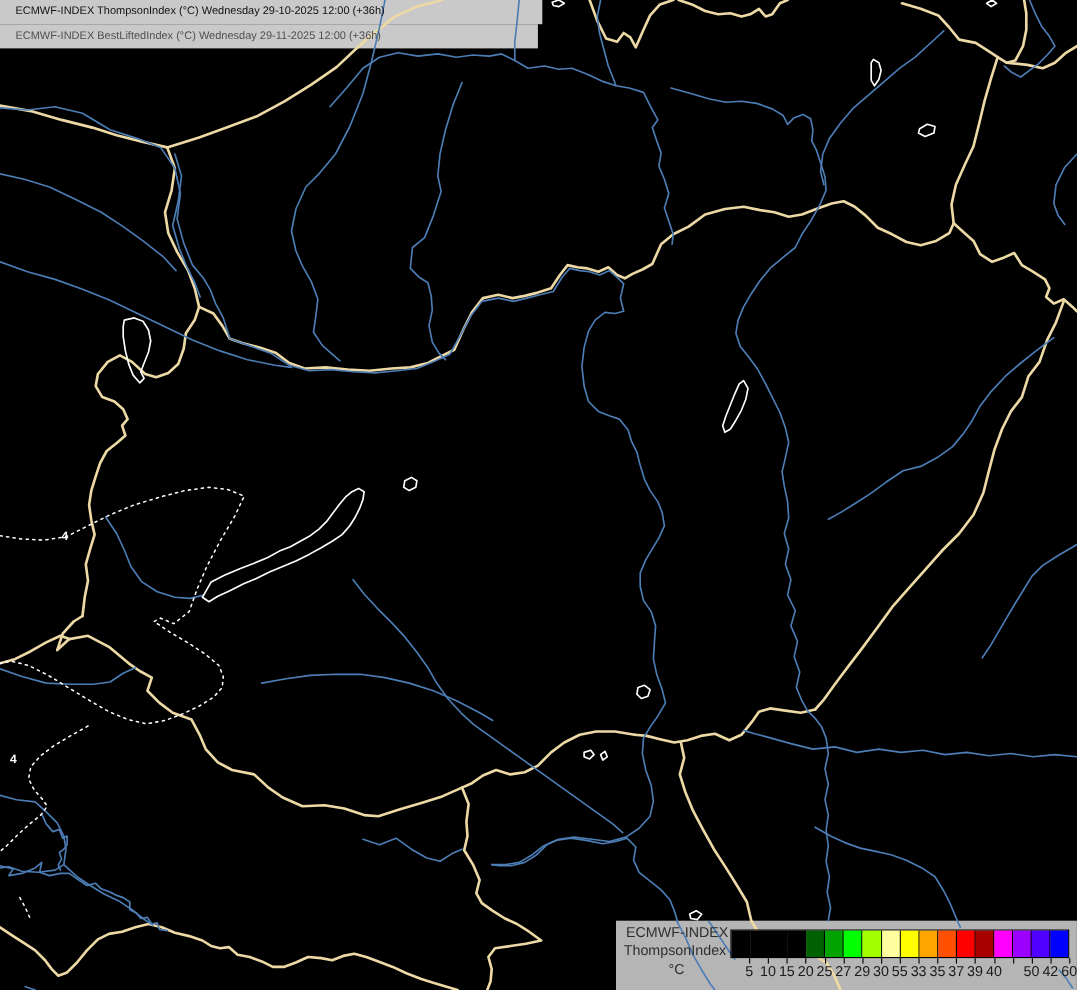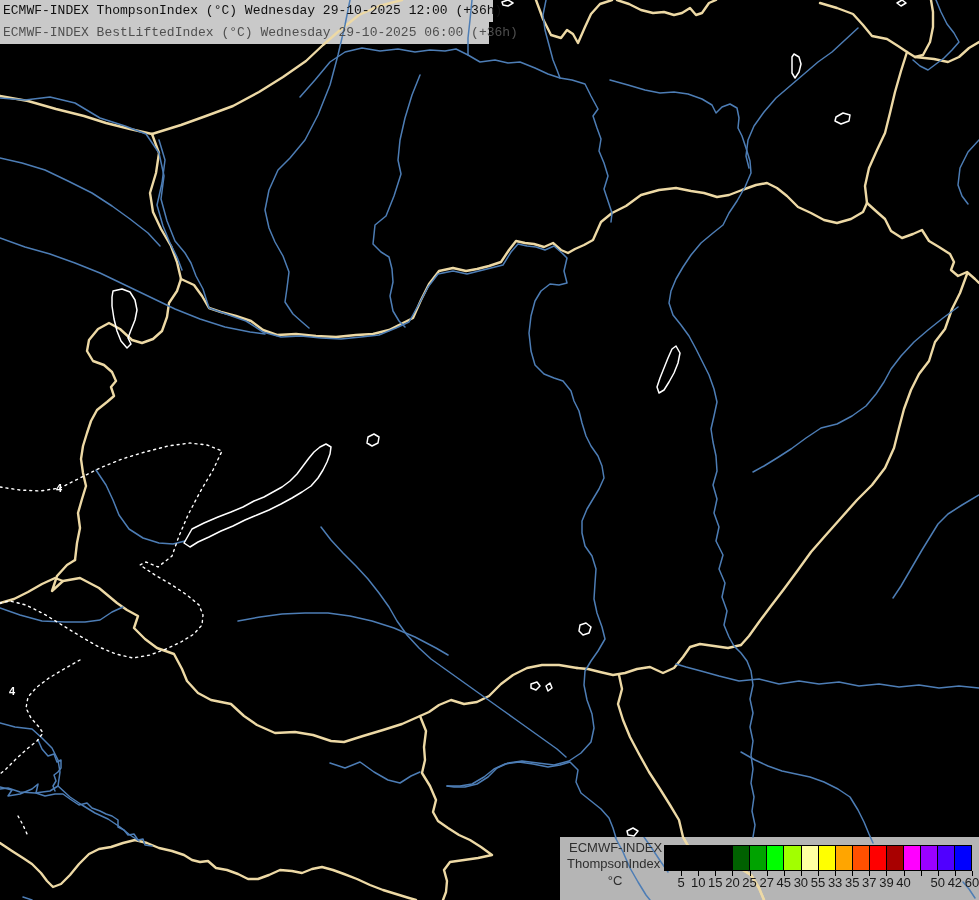--- a/index.html
+++ b/index.html
@@ -7,21 +7,21 @@
        font-family:"Liberation Sans", sans-serif;}
   
   .panel{position:absolute;background:var(--titlebar-bg,#c9c9c9);z-index:1;}
   #titlebar1-bg{left:0;top:0;width:493px;height:22px;}
   #titlebar2-bg{left:0;top:22px;width:489px;height:22px;}
   #legend-bg{left:560px;top:837px;width:419px;height:63px;background:var(--legend-bg,#b5b5b5);}
   
   #map-svg{position:absolute;left:0;top:0;z-index:2;}
   
   .title-text{position:absolute;z-index:3;height:22px;line-height:22px;
-              font-size:13px;white-space:pre;padding-left:3px;letter-spacing:0;font-family:Liberation Mono, monospace;}
+              font-size:10px;white-space:pre;padding-left:14px;letter-spacing:0;}
   #title-line1{left:0;top:0;color:var(--title1-text,#101010);}
   #title-line2{left:0;top:22px;color:var(--title2-text,#4f4f4f);}
   .contour-label{position:absolute;z-index:3;color:#fff;font-size:11px;font-weight:bold;}
   
   #legend{position:absolute;left:560px;top:837px;width:339px;height:63px;z-index:3;}
   #legend-overlay-svg{position:absolute;left:0;top:0;z-index:1;}
   .legend-label{position:absolute;color:#2e2e2e;font-size:13px;white-space:nowrap;z-index:2;}
   #legend-product{left:9px;top:3px;}
   #legend-parameter{left:7px;top:19px;}
   #legend-unit{left:20px;top:36px;width:70px;text-align:center;}
@@ -110,21 +110,21 @@
     <path d="M676,346 L680,353 L678,363 L674,373 L669,382 L664,390 L659,393 L657,387 L660,378 L664,368 L668,358 L672,349 Z"></path>
     <path d="M794,54 L799,57 L801,64 L799,72 L795,78 L792,73 L792,64 L792,57 Z"></path>
     <path d="M836,117 L843,113 L850,115 L849,121 L841,124 L835,121 Z"></path>
     <path d="M897,3 L902,0 L906,3 L901,6 Z"></path>
     <path d="M502,2 L508,0 L513,3 L508,6 L503,5 Z"></path>
     <path d="M627,831 L633,828 L638,831 L634,836 L628,835 Z"></path>
   </g>
 </svg>
 
 <div class="title-text" id="title-line1">ECMWF-INDEX ThompsonIndex (°C) Wednesday 29-10-2025 12:00 (+36h)</div>
-<div class="title-text" id="title-line2">ECMWF-INDEX BestLiftedIndex (°C) Wednesday 29-10-2025 06:00 (+36h)</div>
+<div class="title-text" id="title-line2">ECMWF-INDEX BestLiftedIndex (°C) Wednesday 29-11-2025 12:00 (+36h)</div>
 
 <span class="contour-label" id="contour-label-0" style="left: 56px; top: 482px;">4</span>
 <span class="contour-label" id="contour-label-1" style="left: 9px; top: 685px;">4</span>
 
 <div id="legend">
   <svg id="legend-overlay-svg" width="419" height="63" viewBox="0 0 419 63">
     <g fill="none" stroke-linejoin="round" stroke-linecap="round">
       <path stroke="#4d7db5" stroke-width="1.5" d="M55,0 L63,15 L70,31 L78,45 L86,58 L90,63"></path>
       <path stroke="#4d7db5" stroke-width="1.5" d="M84,0 L93,13 L101,25 L108,35"></path>
       <path stroke="#4d7db5" stroke-width="1.5" d="M403,45 L409,52 L415,61"></path>
@@ -161,21 +161,21 @@
       <span class="colorbar-ticklabel" style="left: 138.222px;">10</span>
       <div class="colorbar-tick" style="left: 155.333px;"></div>
       <span class="colorbar-ticklabel" style="left: 155.333px; text-align: center;">15</span>
       <div class="colorbar-tick" style="left: 172.444px;"></div>
       <span class="colorbar-ticklabel" style="left: 172.444px;">20</span>
       <div class="colorbar-tick" style="left: 189.556px;"></div>
       <span class="colorbar-ticklabel" style="left: 189.556px;">25</span>
       <div class="colorbar-tick" style="left: 206.667px;"></div>
       <span class="colorbar-ticklabel" style="left: 206.667px;">27</span>
       <div class="colorbar-tick" style="left: 223.778px;"></div>
-      <span class="colorbar-ticklabel" style="left: 223.778px;">45</span>
+      <span class="colorbar-ticklabel" style="left: 223.778px;">29</span>
       <div class="colorbar-tick" style="left: 240.889px;"></div>
       <span class="colorbar-ticklabel" style="left: 240.889px;">30</span>
       <div class="colorbar-tick" style="left: 258px;"></div>
       <span class="colorbar-ticklabel" style="left: 258px;">55</span>
       <div class="colorbar-tick" style="left: 275.111px;"></div>
       <span class="colorbar-ticklabel" style="left: 275.111px;">33</span>
       <div class="colorbar-tick" style="left: 292.222px;"></div>
       <span class="colorbar-ticklabel" style="left: 292.222px;">35</span>
       <div class="colorbar-tick" style="left: 309.333px;"></div>
       <span class="colorbar-ticklabel" style="left: 309.333px;">37</span>

